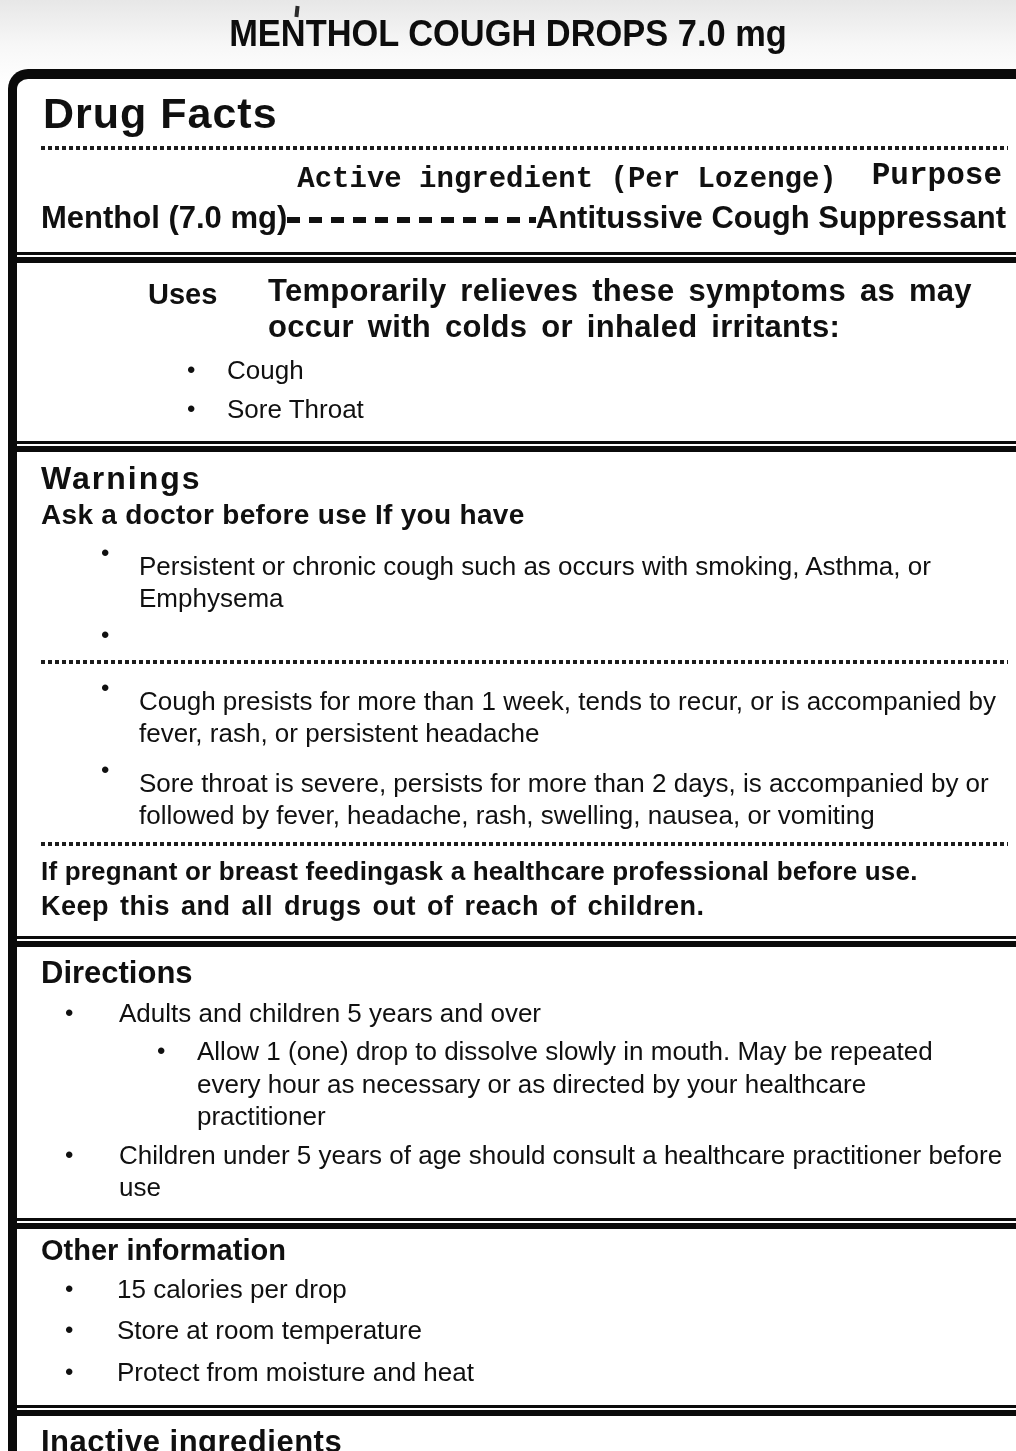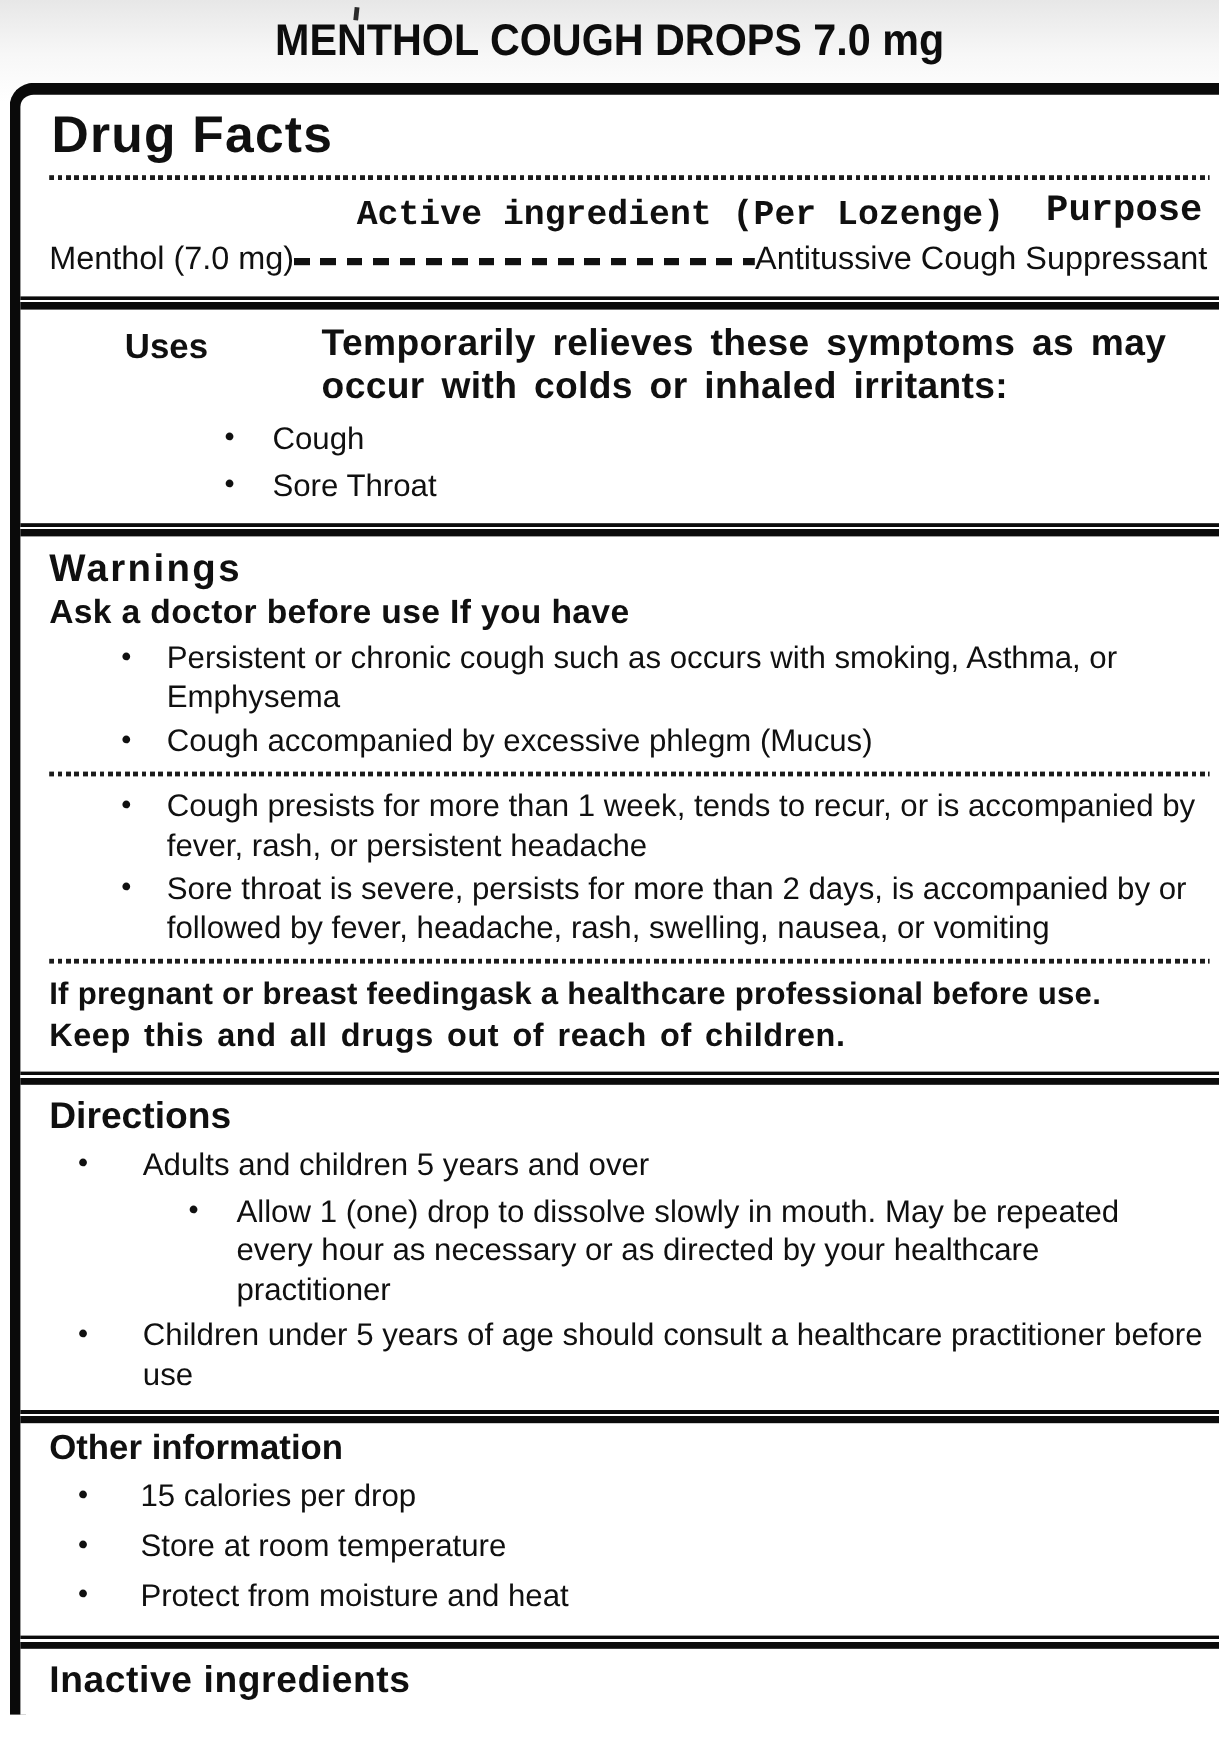--- a/index.html
+++ b/index.html
@@ -44,45 +44,45 @@
 
   
   .wavy { height: 4px; background: repeating-linear-gradient(90deg, #1c1c1c 0 4px, #ffffff 4px 7px); }
 
   .df-title { font-size: 43px; font-weight: bold; letter-spacing: 1px; padding: 2px 0 8px 2px; }
 
   .ai-head-row { display: flex; justify-content: flex-end; align-items: flex-start; padding-top: 8px; font-family: Liberation Mono, monospace; }
   .ai-heading { font-size: 29px; font-weight: bold; padding-top: 5px; }
   .purpose-heading { font-size: 31px; font-weight: bold; padding-right: 6px; margin-left: 35px; }
 
-  .ai-row { display: flex; align-items: center; font-size: 27px; font-weight: normal; padding: 4px 2px 8px 0; }
+  .ai-row { display: flex; align-items: center; font-size: 31px; font-weight: bold; padding: 4px 2px 8px 0; }
   .leader { flex: 1; height: 6px; max-width: 420px;
     background: repeating-linear-gradient(90deg, #111 0 13px, transparent 13px 22px);
     margin-top: 4px; }
   .purpose-value { white-space: nowrap; }
 
   .uses-row { display: flex; padding-top: 2px; justify-content: flex-end; }
   .uses-heading { width: 120px; font-size: 29px; font-weight: bold; padding-top: 5px; }
-  .uses-intro { font-size: 31px; font-weight: bold; line-height: 1.17; max-width: 740px; word-spacing: 5px; letter-spacing: 0.3px; margin-left: 44px; }
+  .uses-intro { font-size: 31px; font-weight: bold; line-height: 1.17; max-width: 740px; word-spacing: 5px; letter-spacing: 0.3px; }
 
   .bullet-row { display: flex; align-items: flex-start; line-height: 1.25; }
   .dot { flex: 0 0 auto; font-size: 24px; line-height: 1.3; }
   .btxt { font-size: 26px; }
 
   .uses-bullets { margin: 8px 0 2px 120px; }
   .uses-bullets .dot { width: 66px; padding-left: 26px; }
   .uses-bullets .bullet-row { margin-bottom: 7px; }
 
   .warn-heading { font-size: 32px; font-weight: bold; letter-spacing: 2px; }
   .sub-heading { font-size: 28px; font-weight: bold; letter-spacing: 0.3px; padding: 2px 0; }
 
   .warn-bullets { margin-left: 36px; }
   .warn-bullets .dot { width: 62px; padding-left: 24px; }
   .warn-bullets .bullet-row { margin: 4px 0; }
-  .warn-bullets .btxt { max-width: 860px; }
+  .warn-bullets .btxt { max-width: 860px; margin-top: 13px; }
 
   .preg-line { font-size: 26px; font-weight: bold; white-space: nowrap; letter-spacing: 0.2px; padding-top: 4px; }
   .keep-line { font-size: 27px; font-weight: bold; letter-spacing: 0.5px; word-spacing: 3px; padding: 4px 0 6px; }
 
   .dir-heading { font-size: 31px; font-weight: bold; }
   .dir-l1 { margin-left: 14px; }
   .dir-l1 .dot { width: 64px; padding-left: 10px; }
   .dir-l1 .bullet-row { margin: 6px 0; }
   .dir-l2 { margin-left: 92px; }
   .dir-l2 .dot { width: 64px; padding-left: 24px; }
@@ -143,21 +143,20 @@
     <section class="panel">
       <div class="warn-heading">Warnings</div>
       <div class="sub-heading">Ask a doctor before use If you have</div>
       <div class="warn-bullets">
         <div class="bullet-row">
           <span class="dot">•</span>
           <span class="btxt">Persistent or chronic cough such as occurs with smoking, Asthma, or Emphysema</span>
         </div>
         <div class="bullet-row">
           <span class="dot">•</span>
-          <span class="btxt">Cough accompanied by excessive phlegm (Mucus)</span>
         </div>
       </div>
 
       <div class="wavy" style="margin:10px 0 8px;"></div>
 
       <div class="warn-bullets">
         <div class="bullet-row">
           <span class="dot">•</span>
           <span class="btxt">Cough presists for more than 1 week, tends to recur, or is accompanied by fever, rash, or persistent headache</span>
         </div>

